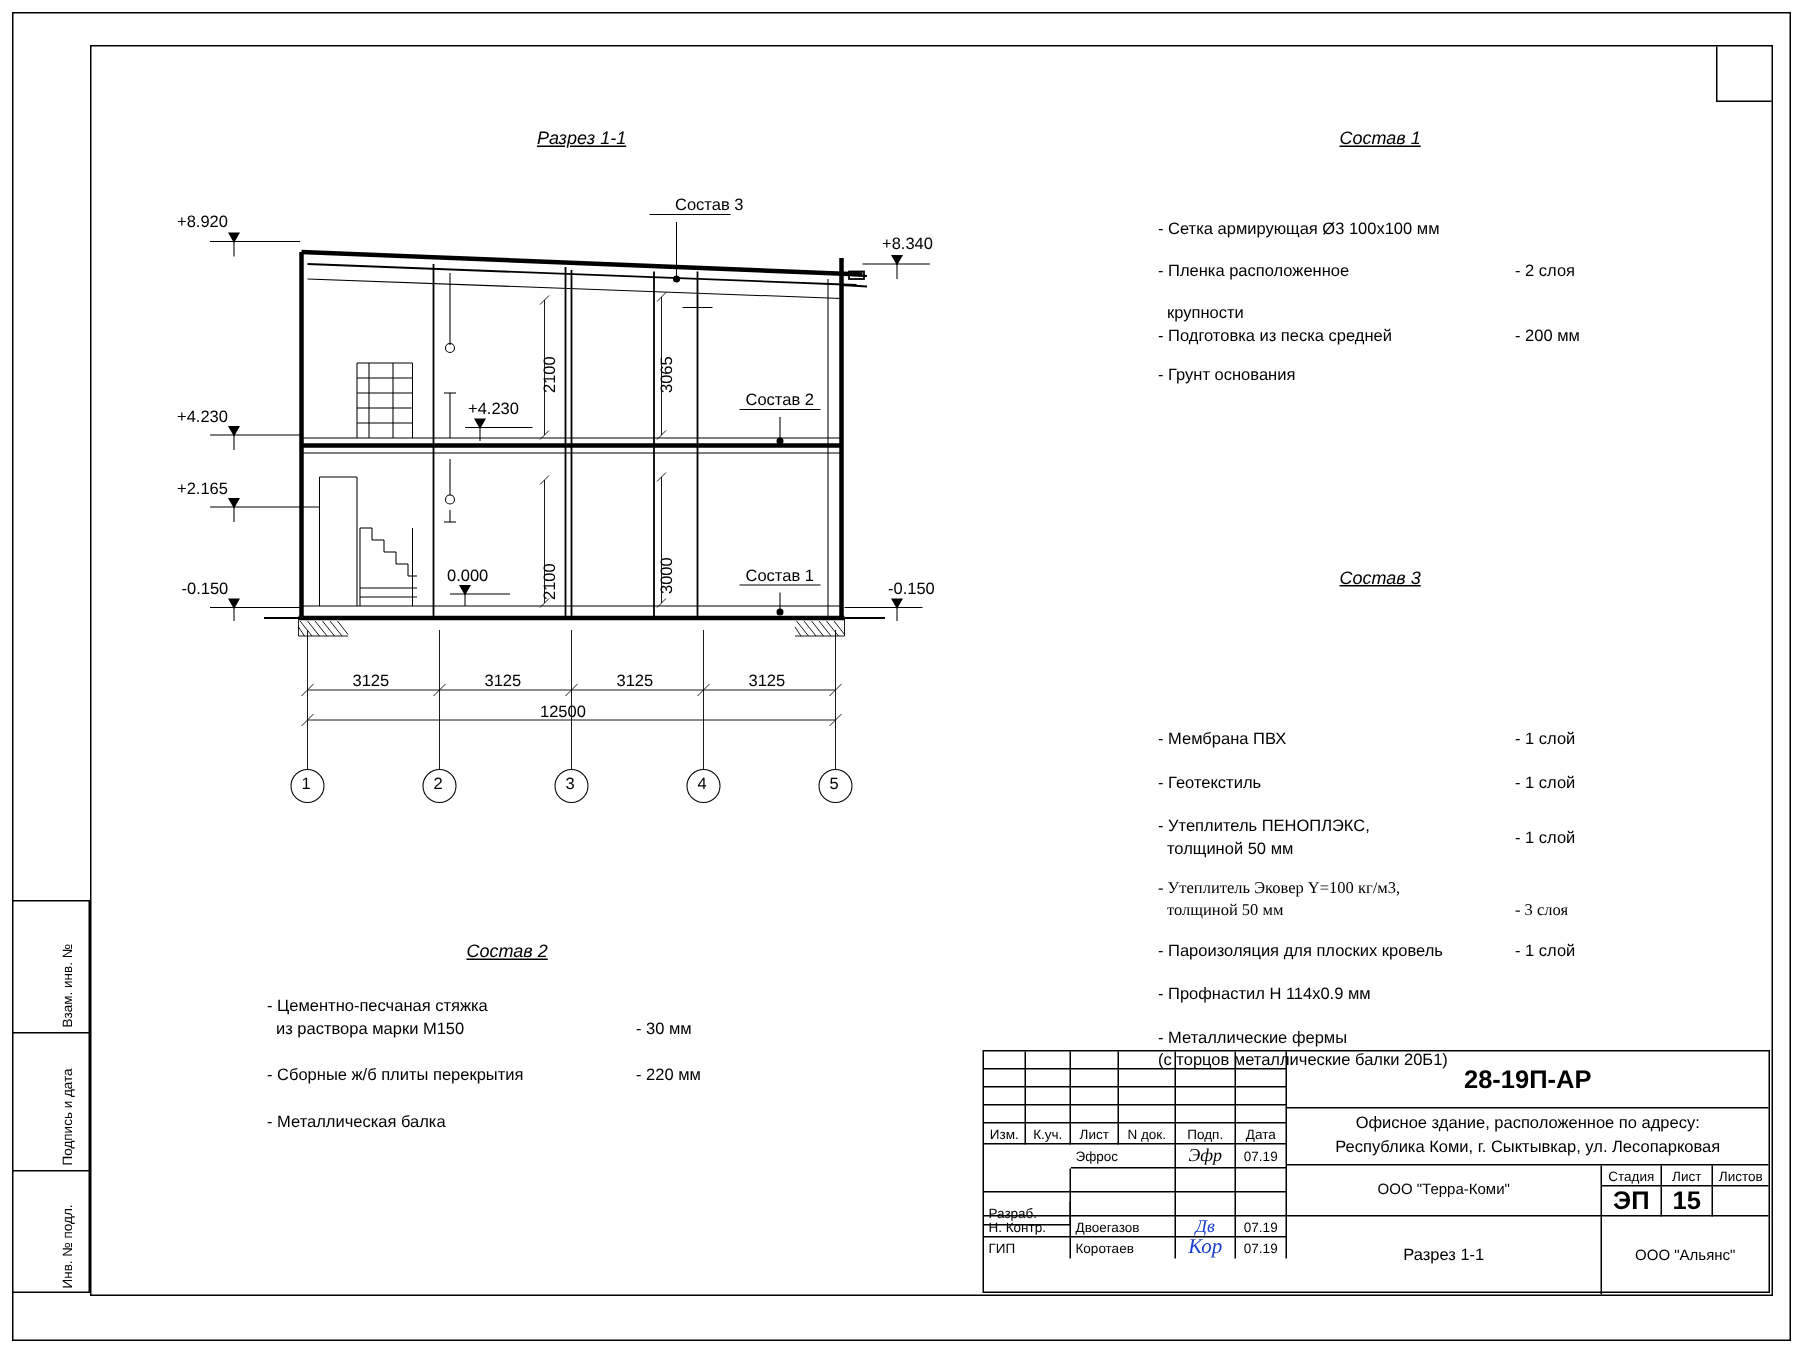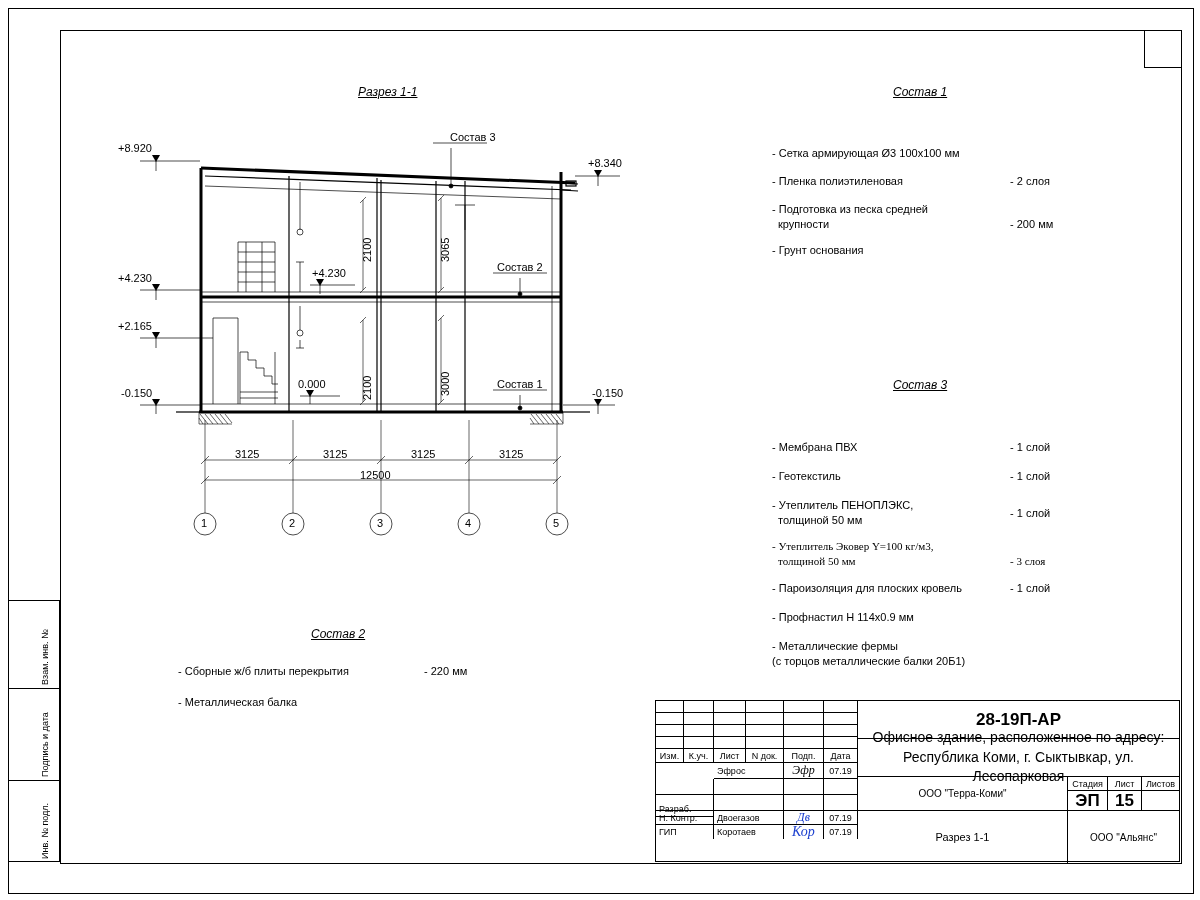--- a/index.html
+++ b/index.html
@@ -285,36 +285,36 @@
   <div class="lbl" style="left:465px;top:517px;">4</div>
   <div class="lbl" style="left:553px;top:517px;">5</div>
 
   <div class="title-ul" style="left:893px;top:85px;">Состав 1</div>
   <div class="spec" style="left:772px;top:136px;width:330px;">
     <div class="row row2" style="margin-top:10px;">
       <div>- Сетка армирующая Ø3 100x100 мм</div>
       <div class="val"></div>
     </div>
     <div class="row row2" style="margin-top:13px;">
-      <div>- Пленка полиэтиленовая</div>
+      <div>- Пленка расположенное</div>
       <div class="val">-  2 слоя</div>
     </div>
     <div class="row row2" style="margin-top:13px;">
+      <div style="padding-left:6px;">крупности</div>
       <div>- Подготовка из песка средней</div>
-      <div style="padding-left:6px;">крупности</div>
       <div class="val" style="top:15px;">- 200 мм</div>
     </div>
     <div class="row" style="margin-top:12px;">
       <div>- Грунт основания</div>
     </div>
   </div>
 
   <div class="title-ul" style="left:893px;top:378px;">Состав 3</div>
   <div class="spec" style="left:772px;top:440px;width:330px;">
-    <div class="row" style="margin-bottom:14px;">
+    <div class="row" style="margin-bottom:14px;margin-top:46px;">
       <div>- Мембрана ПВХ</div>
       <div class="val">- 1 слой</div>
     </div>
     <div class="row" style="margin-bottom:14px;">
       <div>- Геотекстиль</div>
       <div class="val">- 1 слой</div>
     </div>
     <div class="row" style="margin-bottom:12px;">
       <div>- Утеплитель ПЕНОПЛЭКС,</div>
       <div style="padding-left:6px;">толщиной 50 мм</div>
@@ -333,20 +333,25 @@
       <div>- Профнастил Н 114x0.9 мм</div>
     </div>
     <div class="row">
       <div>- Металлические фермы</div>
       <div>(с торцов металлические балки 20Б1)</div>
     </div>
   </div>
 
   <div class="title-ul" style="left:311px;top:627px;">Состав 2</div>
   <div class="spec" style="left:178px;top:664px;width:330px;">
+    <div class="row" style="margin-bottom:16px;">
+      <div>- Цементно-песчаная стяжка</div>
+      <div style="padding-left:6px;">из раствора марки М150</div>
+      <div class="val" style="left:246px;top:15px;">- 30 мм</div>
+    </div>
     <div class="row" style="margin-bottom:16px;">
       <div>- Сборные ж/б плиты перекрытия</div>
       <div class="val" style="left:246px;">- 220 мм</div>
     </div>
     <div class="row">
       <div>- Металлическая балка</div>
     </div>
   </div>
 
   <div class="tb">
@@ -402,21 +407,21 @@
     <div class="tbcell" style="left:58px;top:110px;width:70px;height:14px;justify-content:flex-start;padding-left:3px;">Двоегазов</div>
     <div class="tbcell sig sigblue" style="left:128px;top:110px;width:40px;height:14px;">Дв</div>
     <div class="tbcell" style="left:168px;top:110px;width:34px;height:14px;">07.19</div>
 
     <div class="tbcell tbnb" style="left:0;top:124px;width:58px;height:14px;justify-content:flex-start;padding-left:3px;text-align:center;">ГИП</div>
     <div class="tbcell tbnb" style="left:58px;top:124px;width:70px;height:14px;justify-content:flex-start;padding-left:3px;">Коротаев</div>
     <div class="tbcell tbnb sig sigblue" style="left:128px;top:124px;width:40px;height:14px;font-size:14px;">Кор</div>
     <div class="tbcell tbnb" style="left:168px;top:124px;width:34px;height:14px;">07.19</div>
 
     <div class="tbcell big" style="left:202px;top:0;width:321px;height:38px;border-right:none;">28-19П-АР</div>
-    <div class="tbcell" style="left:202px;top:38px;width:321px;height:38px;border-right:none;flex-direction:column;line-height:1.4;font-size:14px;">
+    <div class="tbcell" style="left:202px;top:38px;width:321px;height:38px;border-right:none;flex-direction:column;line-height:1.4;font-size:11px;">
       <span>Офисное здание, расположенное по адресу:</span>
       <span>Республика Коми, г. Сыктывкар, ул. Лесопарковая</span>
     </div>
     <div class="tbcell" style="left:202px;top:76px;width:210px;height:34px;font-size:10px;">ООО "Терра-Коми"</div>
     <div class="tbcell" style="left:412px;top:76px;width:40px;height:14px;">Стадия</div>
     <div class="tbcell" style="left:452px;top:76px;width:34px;height:14px;">Лист</div>
     <div class="tbcell tbnr" style="left:486px;top:76px;width:37px;height:14px;">Листов</div>
     <div class="tbcell big" style="left:412px;top:90px;width:40px;height:20px;">ЭП</div>
     <div class="tbcell big" style="left:452px;top:90px;width:34px;height:20px;">15</div>
     <div class="tbcell tbnr big" style="left:486px;top:90px;width:37px;height:20px;"></div>

